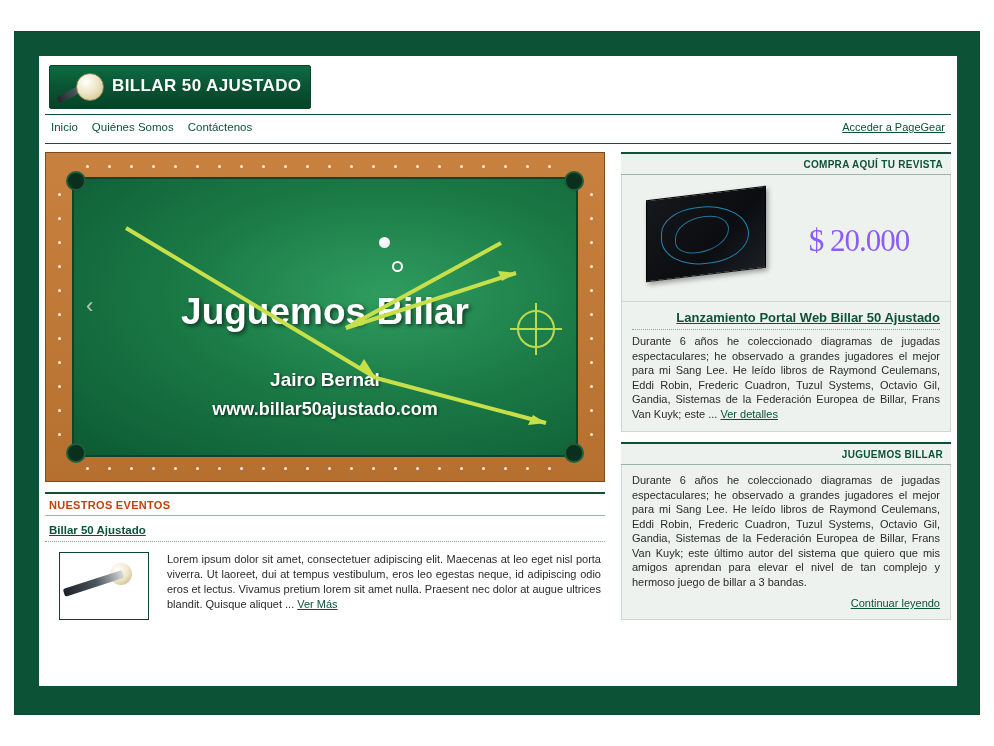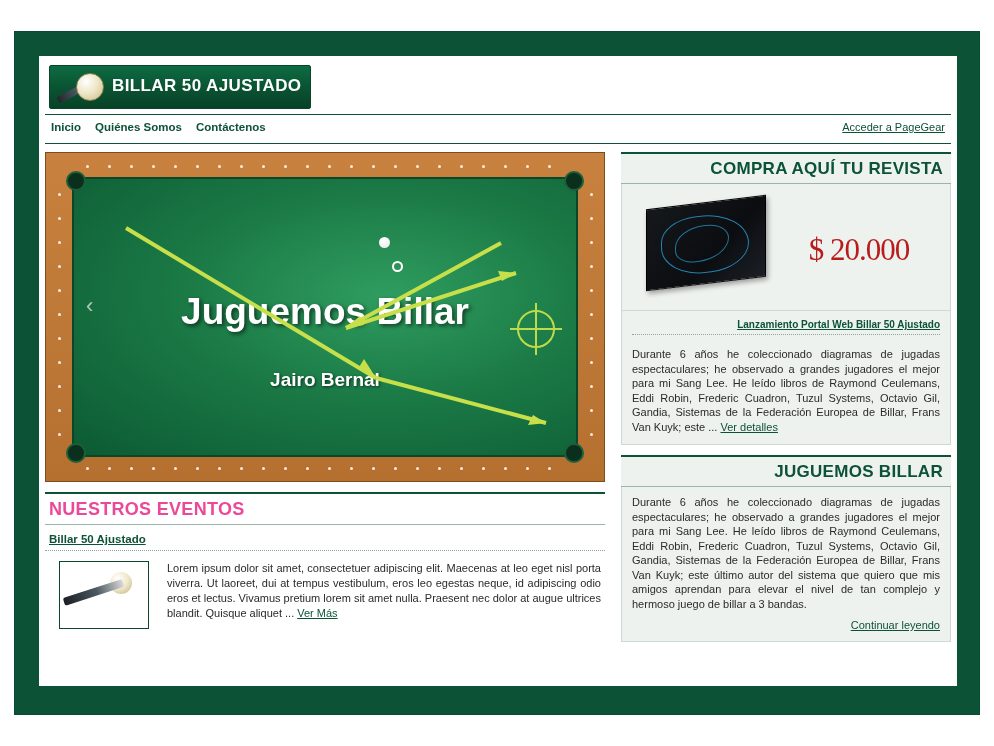--- a/index.html
+++ b/index.html
@@ -96,21 +96,20 @@
     position: absolute;
     left: 6px; top: 6px;
     display: flex;
     gap: 14px;
   }
   #navlinks a {
     color: #0c5236;
     font-size: 11.5px;
     text-decoration: none;
     white-space: nowrap;
-    font-weight: bold;
   }
   #login-link {
     position: absolute;
     right: 6px; top: 6px;
     color: #0c5236;
     font-size: 11px;
     text-decoration: underline;
     white-space: nowrap;
   }
 
@@ -219,21 +218,21 @@
     font-size: 22px;
     opacity: .75;
   }
 
   
   .sec-bar {
     background: #eef2ef;
     border-top: 2px solid #0c5236;
     border-bottom: 1px solid #9db5a8;
     color: #0c5236;
-    font-size: 17px;
+    font-size: 10px;
     font-weight: bold;
     text-align: right;
     padding: 5px 8px 4px 8px;
     letter-spacing: .3px;
   }
   .panel {
     background: #eef2ef;
     border: 1px solid #cfd9d3;
     border-top: none;
     padding: 8px 10px 10px 10px;
@@ -278,36 +277,36 @@
     text-align: center;
     color: #333333;
     font-size: 12px;
     font-style: italic;
   }
   #mag-price {
     position: absolute;
     left: 152px; top: 40px;
     right: 6px;
     text-align: center;
-    color: #b91c1c;
+    color: #8b5cf6;
     font-size: 31px;
     font-family: "Liberation Serif", serif;
     letter-spacing: -1px;
   }
 
   
   .news-title {
     color: #0c5236;
-    font-size: 10px;
+    font-size: 13px;
     font-weight: bold;
     text-align: right;
     text-decoration: underline;
     border-bottom: 1px dotted #8fa79a;
     padding-bottom: 4px;
-    margin-bottom: 12px;
+    margin-bottom: 4px;
   }
   .body-text {
     color: #2a2a2a;
     font-size: 11px;
     line-height: 14.5px;
     text-align: justify;
   }
   .link-right {
     display: block;
     text-align: right;
@@ -319,22 +318,22 @@
   .inline-link {
     color: #0c5236;
     text-decoration: underline;
   }
 
   
   #events {
     margin-top: 10px;
   }
   #events-bar {
-    color: #ec4899;
-    font-size: 18px;
+    color: #c2410c;
+    font-size: 11px;
     font-weight: bold;
     border-top: 2px solid #0c5236;
     border-bottom: 1px solid #9db5a8;
     padding: 5px 4px 4px 4px;
     letter-spacing: .3px;
   }
   #event-title {
     color: #0c5236;
     font-size: 11.5px;
     font-weight: bold;
@@ -426,20 +425,21 @@
               <div class="pocket" style="left:-8px; top:-8px;"></div>
               <div class="pocket" style="right:-8px; top:-8px;"></div>
               <div class="pocket" style="left:-8px; bottom:-8px;"></div>
               <div class="pocket" style="right:-8px; bottom:-8px;"></div>
 
               <div class="cue-ball-w"></div>
               <div class="cue-ball-o"></div>
 
               <div id="hero-title">Juguemos Billar</div>
               <div id="hero-author">Jairo Bernal</div>
+              <div id="hero-url">www.billar50ajustado.com</div>
             </div>
 
             <svg id="arrow-svg" viewBox="0 0 560 330">
               <g stroke="#c7e04a" stroke-width="4" fill="none">
                 <line x1="80" y1="75" x2="330" y2="225"></line>
                 <polygon points="330,225 312,216 318,206" fill="#c7e04a" stroke="none"></polygon>
                 <line x1="455" y1="90" x2="300" y2="175"></line>
                 <polygon points="300,175 318,172 314,163" fill="#c7e04a" stroke="none"></polygon>
                 <line x1="300" y1="175" x2="470" y2="120"></line>
                 <polygon points="470,120 452,118 456,128" fill="#c7e04a" stroke="none"></polygon>

